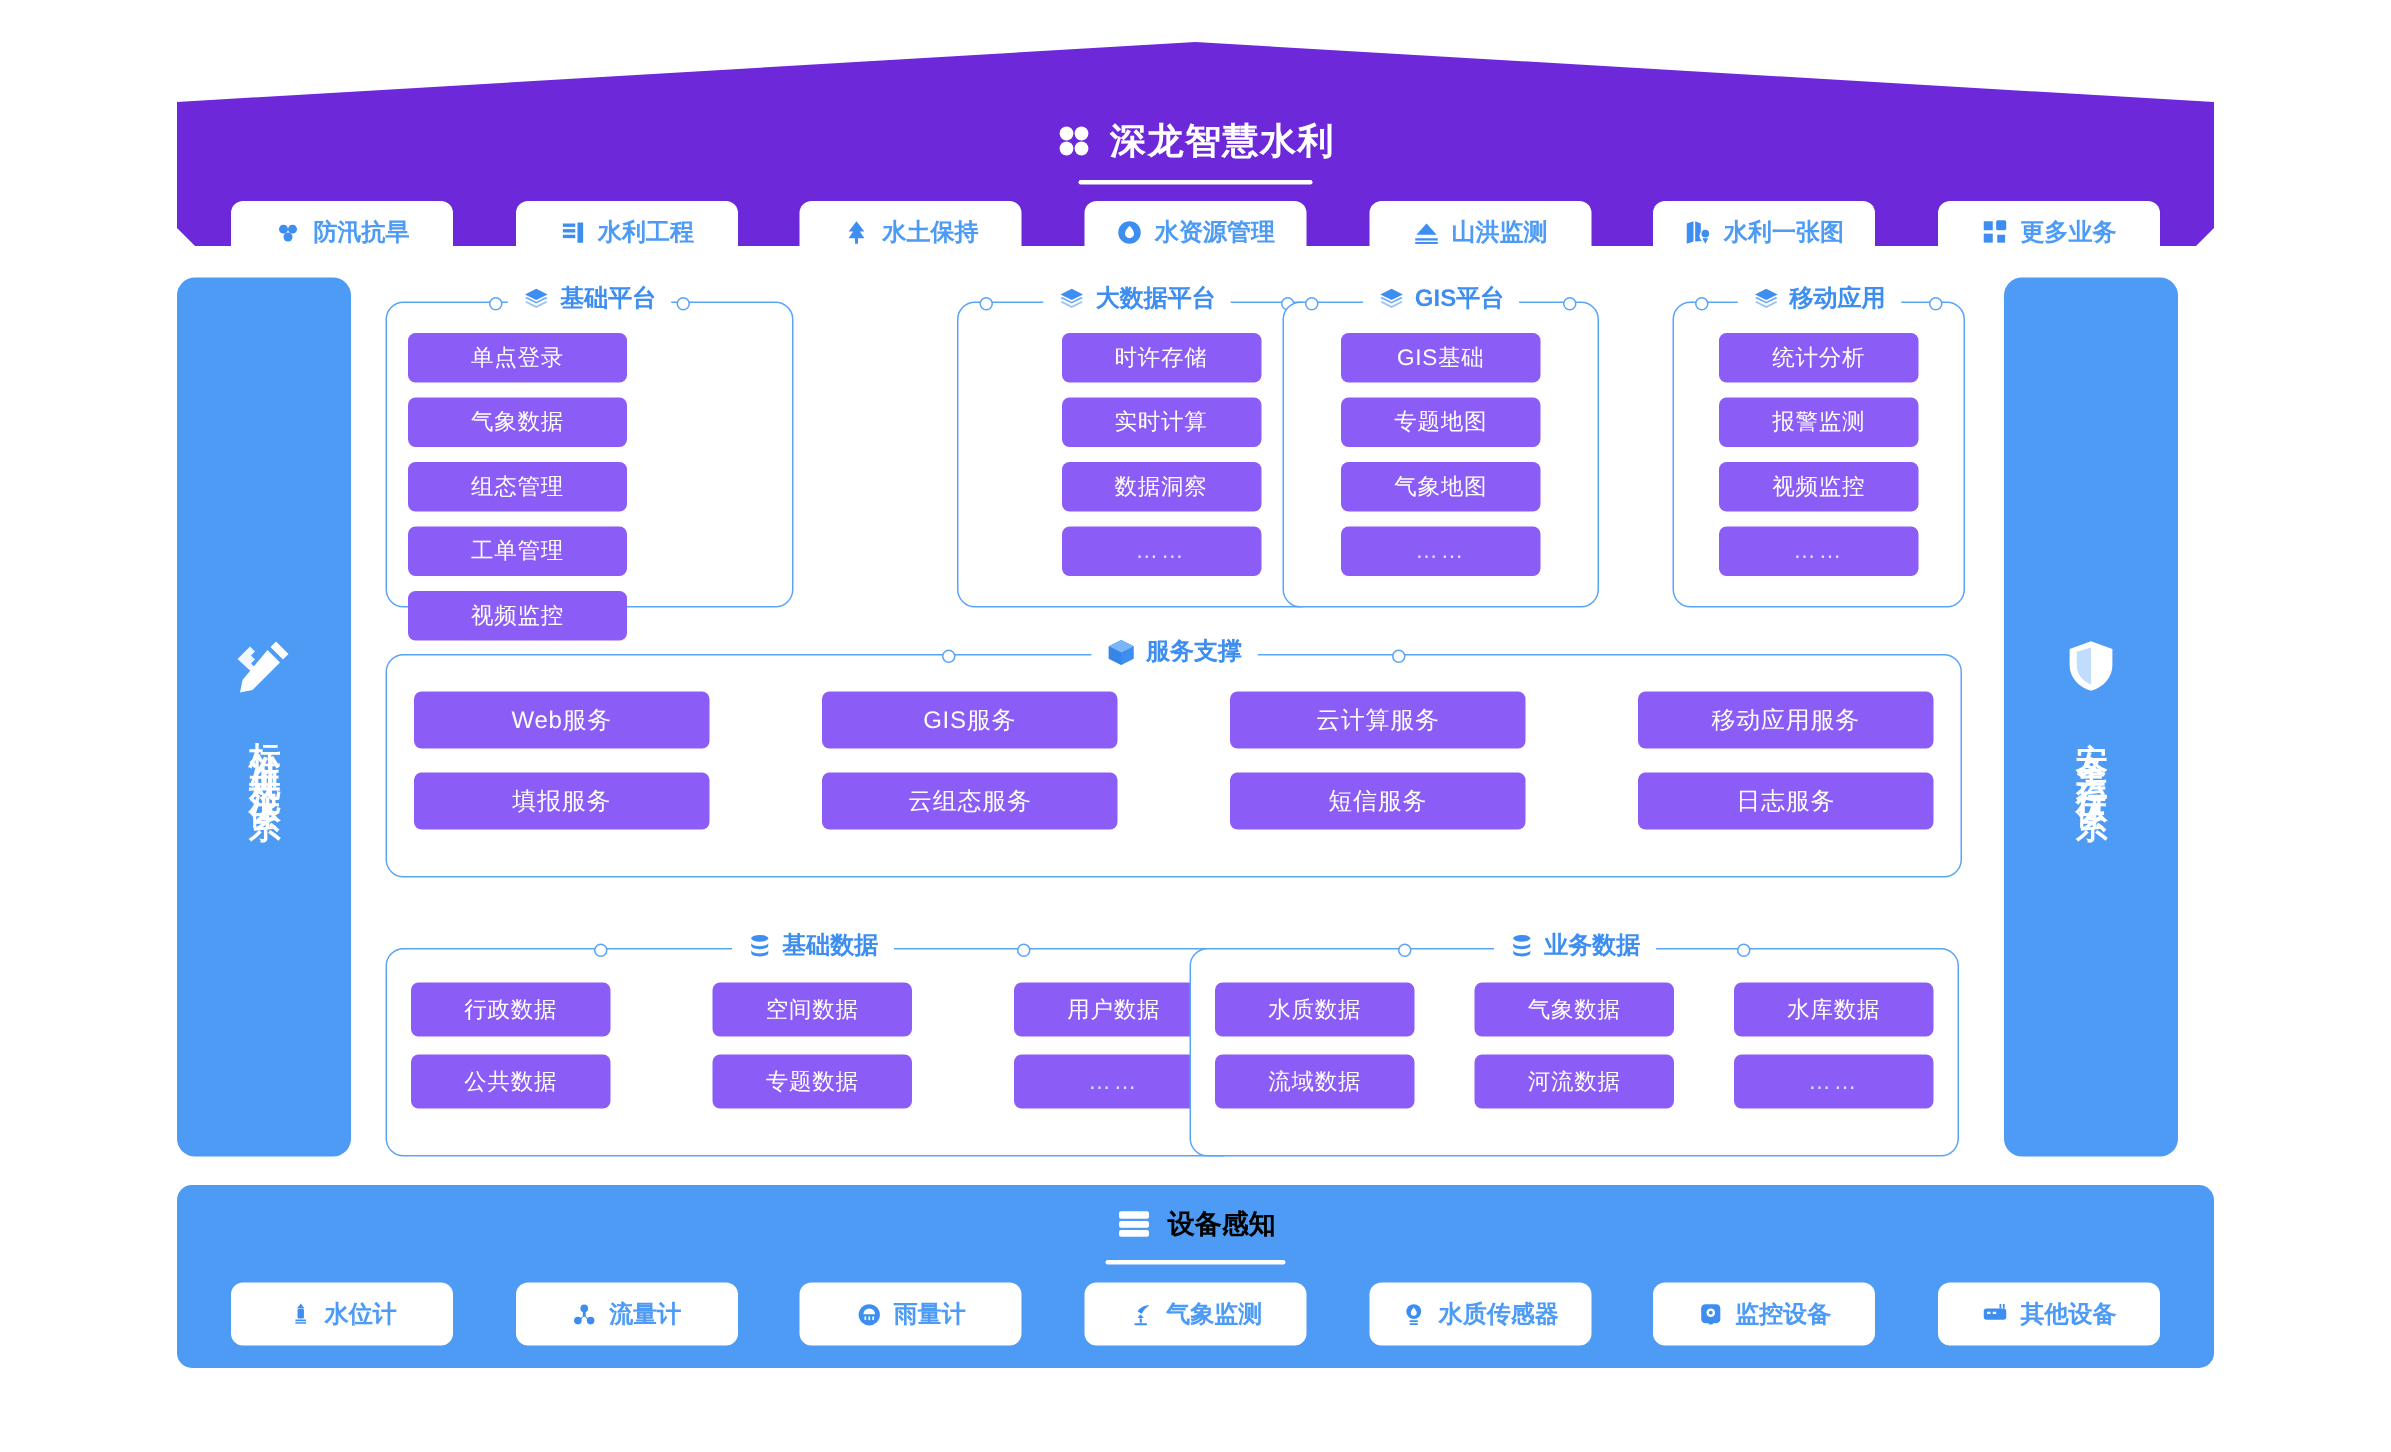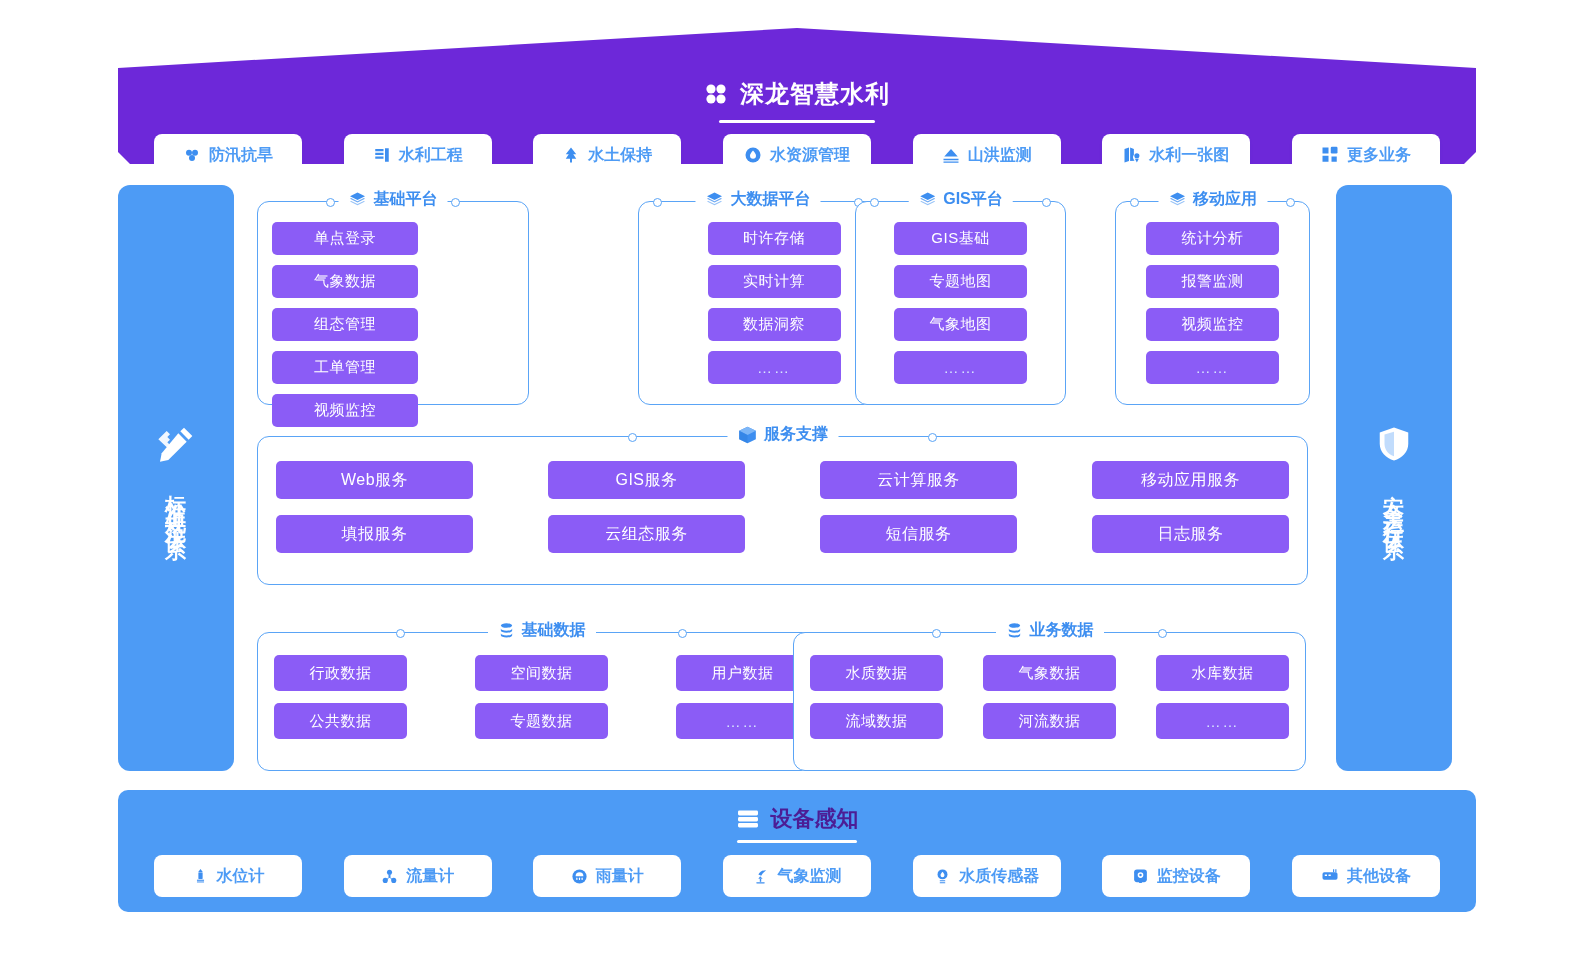--- a/index.html
+++ b/index.html
@@ -102,21 +102,21 @@
 
   
   .base {
     position: absolute; left: 118px; top: 790px; width: 1358px; height: 122px;
     background: #4d9bf5; border-radius: 10px;
   }
   .base-title {
     position: absolute; left: 0; top: 14px; width: 1358px;
     display: flex; align-items: center; justify-content: center; gap: 11px;
   }
-  .base-title .t-text { color: #4c1d95; font-size: 22px; font-weight: bold; }
+  .base-title .t-text { color: #000000; font-size: 18px; font-weight: bold; }
   .base-underline {
     position: absolute; left: 679px; top: 50px; transform: translateX(-50%);
     width: 120px; height: 3px; background: #ffffff; border-radius: 2px;
   }
   .base-row {
     position: absolute; left: 0; top: 65px; width: 1358px;
     display: flex; justify-content: space-between; padding: 0 36px;
   }
   .base-chip {
     background: #ffffff; border-radius: 8px; height: 42px;

